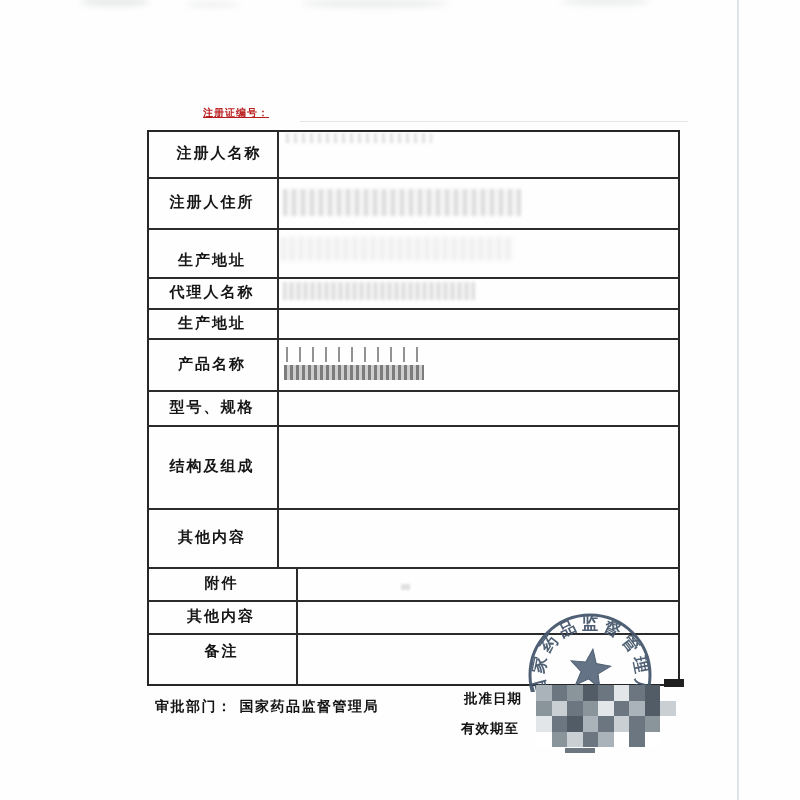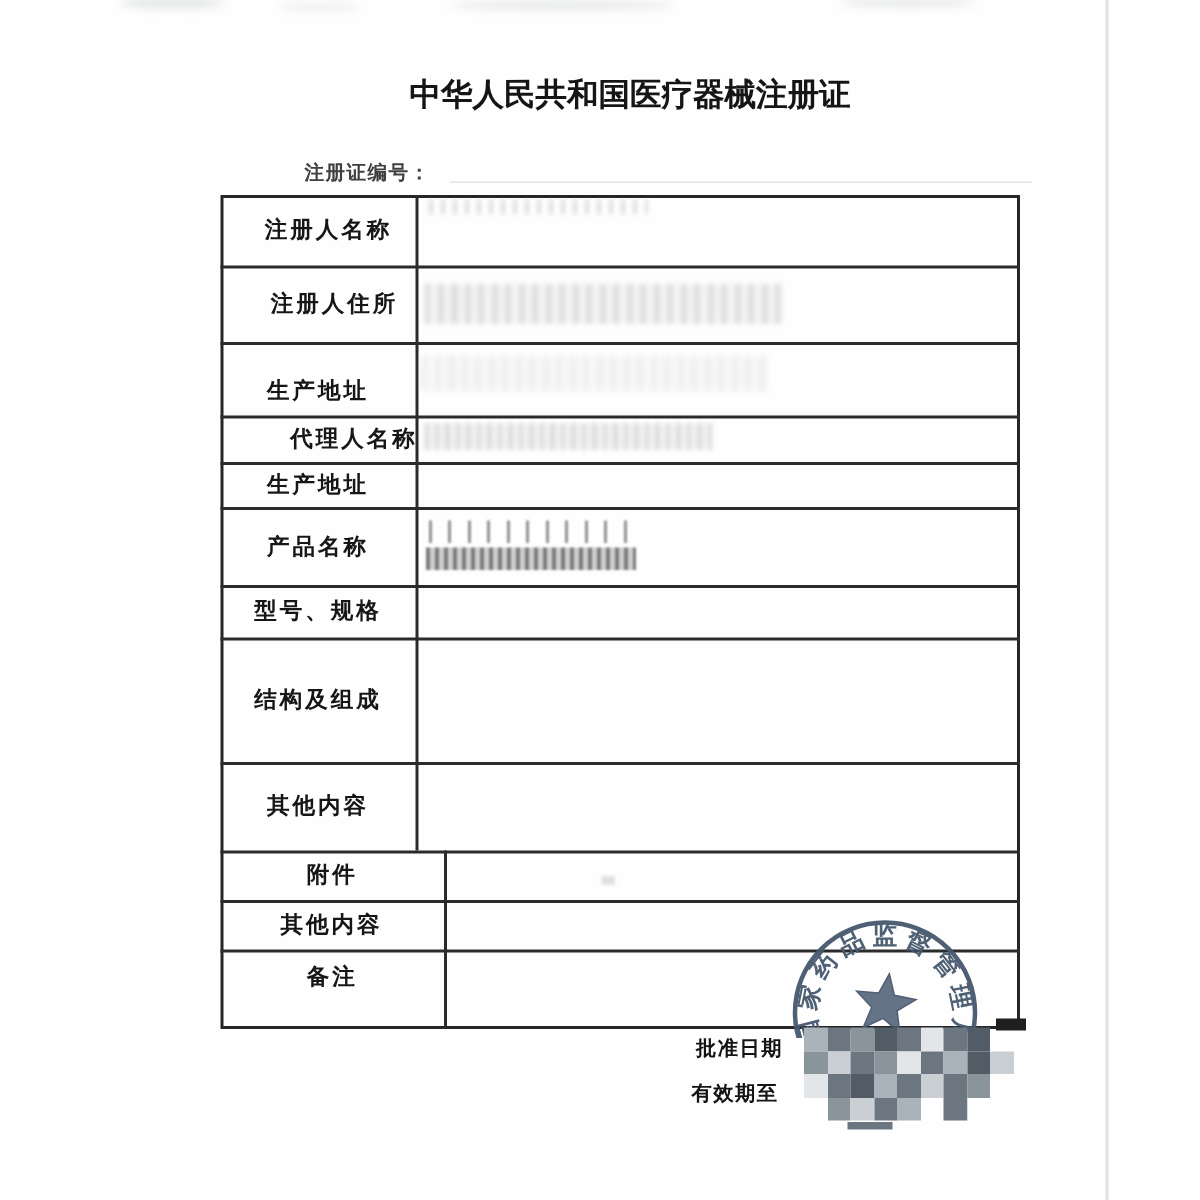--- a/index.html
+++ b/index.html
@@ -6,22 +6,22 @@
   .canvas{position:relative;width:800px;height:800px;background:#fefefe;overflow:hidden;
           font-family:"Liberation Serif", serif;color:#1b1b1b;}
 
   
   .smudge{position:absolute;background:#b9bdbf;filter:blur(3px);border-radius:50%;}
   .page-edge{position:absolute;top:0;width:2px;height:800px;background:#dcdfe2;opacity:.85;}
 
   .title{position:absolute;left:40px;right:0;top:49px;text-align:center;
          font-size:21px;font-weight:bold;letter-spacing:0px;color:#151515;margin:0;}
 
-  .regno{position:absolute;left:203px;top:106px;font-size:13px;font-weight:bold;
-         letter-spacing:1px;color:#404040;}
+  .regno{position:absolute;left:203px;top:106px;font-size:10px;font-weight:bold;
+         letter-spacing:1px;color:#b91c1c;text-decoration:underline;}
   .regno-line{position:absolute;left:300px;top:121px;width:388px;height:1px;
               background:#dedede;opacity:.8;}
 
   
   .tframe{position:absolute;left:147px;top:130px;width:533px;height:556px;
           border:2px solid #262626;box-sizing:border-box;}
   .hline{position:absolute;left:147px;width:533px;height:1.6px;background:#2b2b2b;}
   .vline{position:absolute;width:1.6px;background:#2b2b2b;}
   .rowlabel{position:absolute;display:flex;align-items:center;justify-content:center;
             font-size:15px;font-weight:bold;letter-spacing:2px;color:#161616;}
@@ -60,34 +60,33 @@
 <body>
 
 <div class="canvas">
 
   <div class="smudge" style="left:80px;top:-2px;width:70px;height:8px;opacity:.35;"></div>
   <div class="smudge" style="left:300px;top:0px;width:150px;height:7px;opacity:.3;"></div>
   <div class="smudge" style="left:560px;top:-2px;width:90px;height:7px;opacity:.3;"></div>
   <div class="smudge" style="left:185px;top:2px;width:55px;height:5px;opacity:.25;"></div>
   <div class="page-edge" style="left:737px;"></div>
 
-  <h1 class="title">中华人民共和国医疗器械注册证</h1>
 
   <div class="regno">注册证编号：</div>
   <div class="regno-line"></div>
 
   <div class="tframe"></div>
   <div id="table-layer">
       <div class="rowlabel" style="left: 147px; top: 130px; width: 144px; height: 47px;">注册人名称</div>
       <div class="hline" style="top: 177px; background: rgb(43, 43, 43);"></div>
-      <div class="rowlabel" style="left: 158px; top: 177px; width: 130px; height: 51px; text-align: right;">注册人住所</div>
+      <div class="rowlabel" style="left: 147px; top: 177px; width: 130px; height: 51px; text-align: right;">注册人住所</div>
       <div class="hline" style="top: 228px; background: rgb(43, 43, 43);"></div>
       <div class="rowlabel" style="left: 147px; top: 228px; width: 130px; height: 64px;">生产地址</div>
       <div class="hline" style="top: 277px; background: rgb(43, 43, 43);"></div>
-      <div class="rowlabel" style="left: 147px; top: 277px; width: 130px; height: 31px; padding-left: 24px;">代理人名称</div>
+      <div class="rowlabel" style="left: 147px; top: 277px; width: 130px; height: 31px;">代理人名称</div>
       <div class="hline" style="top: 308px; background: rgb(43, 43, 43);"></div>
       <div class="rowlabel" style="left: 147px; top: 308px; width: 130px; height: 30px;">生产地址</div>
       <div class="hline" style="top: 338px; background: rgb(43, 43, 43);"></div>
       <div class="rowlabel" style="left: 147px; top: 338px; width: 130px; height: 52px;">产品名称</div>
       <div class="hline" style="top: 390px; background: rgb(43, 43, 43);"></div>
       <div class="rowlabel" style="left: 147px; top: 390px; width: 130px; height: 35px;">型号、规格</div>
       <div class="hline" style="top: 425px; background: rgb(43, 43, 43);"></div>
       <div class="rowlabel" style="left: 147px; top: 425px; width: 130px; height: 83px; border-radius: 12px;">结构及组成</div>
       <div class="hline" style="top: 508px; background: rgb(43, 43, 43);"></div>
       <div class="rowlabel" style="left: 147px; top: 508px; width: 130px; height: 59px;">其他内容</div>
@@ -104,20 +103,23 @@
   <div class="redact b1"></div>
   <div class="redact b2"></div>
   <div class="redact b3"></div>
   <div class="redact b4"></div>
   <div class="redact b5a"></div>
   <div class="redact b5b"></div>
   <div class="redact b6"></div>
 
   <div class="corner-tick"></div>
 
+  <div class="footer-dept">
+    <span>审批部门：</span><span class="val">国家药品监督管理局</span>
+  </div>
   <div class="fd-label approval-date">批准日期：</div>
   <div class="fd-label valid-until">有效期至：</div>
 
   <svg class="seal" width="140" height="152" viewBox="0 0 140 152">
     <circle id="seal-circle" cx="70" cy="72" r="60" fill="none" stroke-width="3" stroke="#46586d"></circle>
     <polygon id="seal-star" points="70,46 75.29,59.72 89.97,60.51 78.56,69.78 82.34,83.99 70,76 57.66,83.99 61.44,69.78 50.03,60.51 64.71,59.72" transform="rotate(8 70 67)" fill-opacity="0.88" stroke-width="1" fill="#46586d" stroke="#46586d"></polygon>
     <defs>
       <path id="sealArc" d="M 28.31 91.44 A 46 46 0 1 1 111.69 91.44" fill="none"></path>
     </defs>
     <text id="seal-text" font-size="16.5" font-weight="bold" fill="#46586d">

